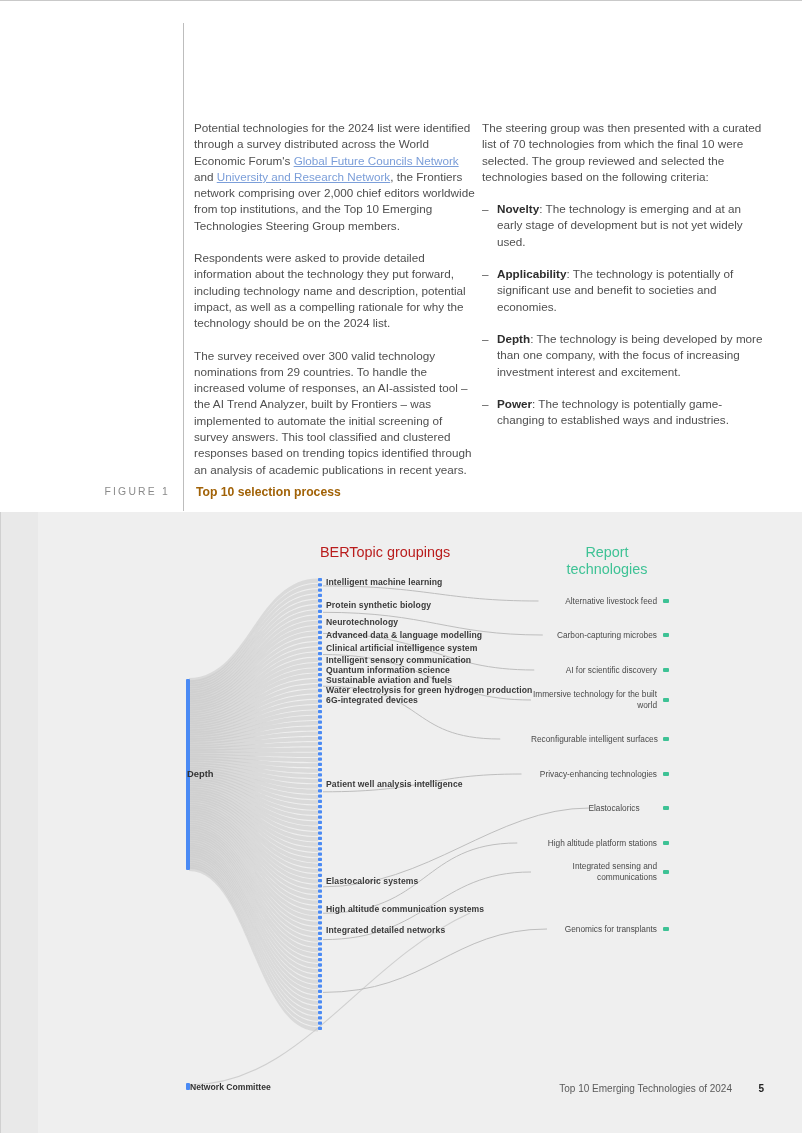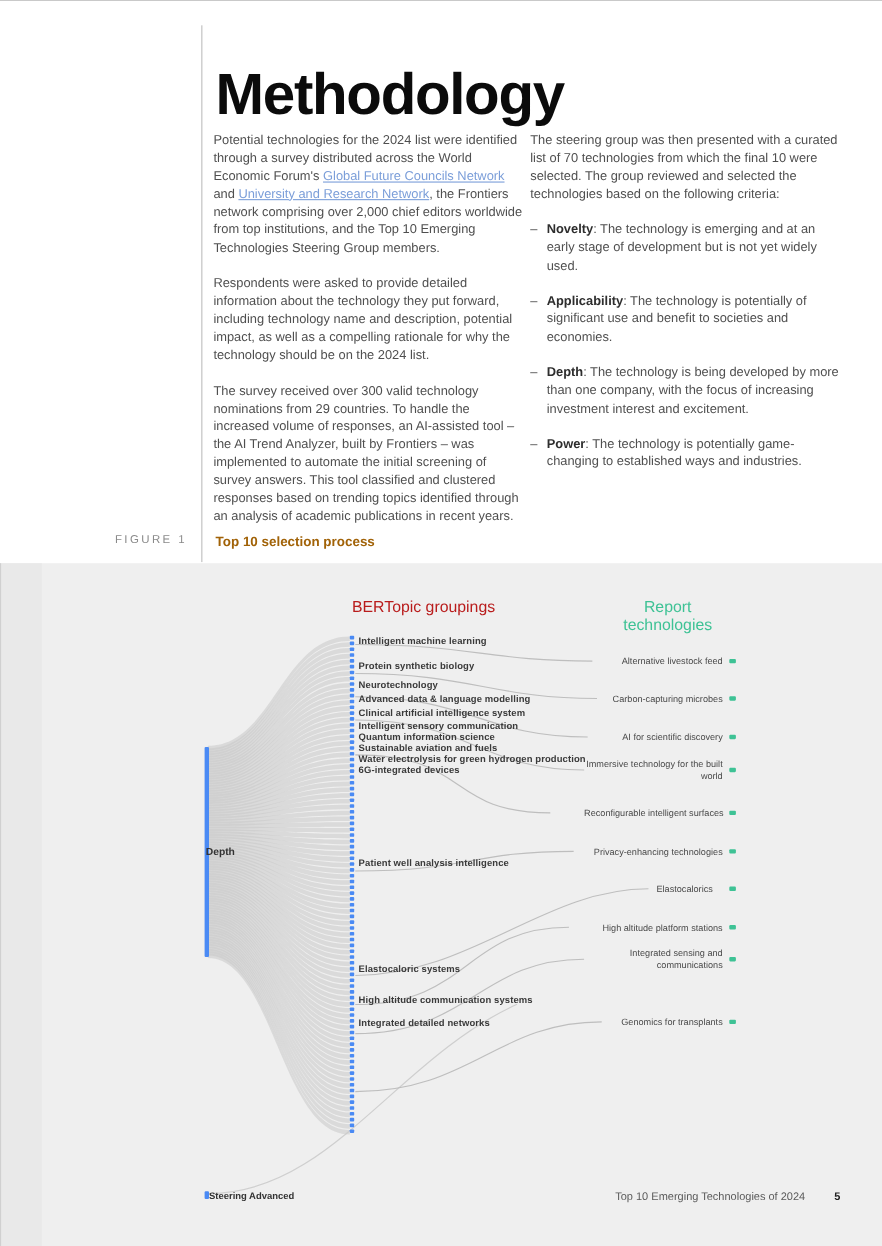--- a/index.html
+++ b/index.html
@@ -85,21 +85,20 @@
 <body>
 
 <div class="page">
 
   <div class="topline"></div>
 
   <div class="white-area">
 
     <div class="vrule"></div>
 
-    <h1 class="title">Methodology</h1>
 
     <div class="col left">
       <p><span>Potential technologies for the 2024 list were identified through a survey distributed across the World Economic Forum's </span><a href="#">Global Future Councils Network</a><span> and </span><a href="#">University and Research Network</a><span>, the Frontiers network comprising over 2,000 chief editors worldwide from top institutions, and the Top 10 Emerging Technologies Steering Group members.</span></p>
       <p>Respondents were asked to provide detailed information about the technology they put forward, including technology name and description, potential impact, as well as a compelling rationale for why the technology should be on the 2024 list.</p>
       <p>The survey received over 300 valid technology nominations from 29 countries. To handle the increased volume of responses, an AI-assisted tool – the AI Trend Analyzer, built by Frontiers – was implemented to automate the initial screening of survey answers. This tool classified and clustered responses based on trending topics identified through an analysis of academic publications in recent years.</p>
     </div>
 
     <div class="col right">
       <p>The steering group was then presented with a curated list of 70 technologies from which the final 10 were selected. The group reviewed and selected the technologies based on the following criteria:</p>
 
@@ -339,21 +338,21 @@
           <rect x="663" y="358" width="6" height="4" fill="#3ec295" rx="1"></rect>
           <rect x="663" y="415" width="6" height="4" fill="#3ec295" rx="1"></rect>
         </g>
     </svg>
   </div>
 
   <div class="hdr hdr-bert">BERTopic groupings</div>
   <div class="hdr hdr-rep">Report technologies</div>
 
   <div class="survey-lbl">Depth</div>
-  <div class="steer-lbl">Steering Advanced</div>
+  <div class="steer-lbl">Network Committee</div>
 
   <div id="group-labels">
       <div class="lbl" style="left: 326px; top: 577px;">Intelligent machine learning</div>
       <div class="lbl" style="left: 326px; top: 600px;">Protein synthetic biology</div>
       <div class="lbl" style="left: 326px; top: 617px;">Neurotechnology</div>
       <div class="lbl" style="left: 326px; top: 630px;">Advanced data &amp; language modelling</div>
       <div class="lbl" style="left: 326px; top: 643px;">Clinical artificial intelligence system</div>
       <div class="lbl" style="left: 326px; top: 655px;">Intelligent sensory communication</div>
       <div class="lbl" style="left: 326px; top: 665px;">Quantum information science</div>
       <div class="lbl" style="left: 326px; top: 675px;">Sustainable aviation and fuels</div>
@@ -364,21 +363,21 @@
       <div class="lbl" style="left: 326px; top: 904px;">High altitude communication systems</div>
       <div class="lbl" style="left: 326px; top: 925px;">Integrated detailed networks</div>
     </div>
   <div id="tech-labels">
       <div class="rlbl" style="left: 531px; width: 126px; top: 596px;">Alternative livestock feed</div>
       <div class="rlbl" style="left: 531px; width: 126px; top: 630px;">Carbon-capturing microbes</div>
       <div class="rlbl" style="left: 531px; width: 126px; top: 665px;">AI for scientific discovery</div>
       <div class="rlbl two" style="left: 531px; width: 126px; top: 689px;">Immersive technology for the built world</div>
       <div class="rlbl" style="left: 531px; width: 126px; top: 734px;">Reconfigurable intelligent surfaces</div>
       <div class="rlbl" style="left: 531px; width: 126px; top: 769px;">Privacy-enhancing technologies</div>
-      <div class="rlbl" style="left: 522px; width: 126px; top: 803px;">Elastocalorics</div>
+      <div class="rlbl" style="left: 551px; width: 126px; top: 803px; text-align: center;">Elastocalorics</div>
       <div class="rlbl" style="left: 531px; width: 126px; top: 838px;">High altitude platform stations</div>
       <div class="rlbl two" style="left: 531px; width: 126px; top: 861px;">Integrated sensing and communications</div>
       <div class="rlbl" style="left: 531px; width: 126px; top: 924px;">Genomics for transplants</div>
     </div>
 
   <div class="footer">
     <span class="ftxt">Top 10 Emerging Technologies of 2024</span>
     <span class="fpage">5</span>
   </div>
 

